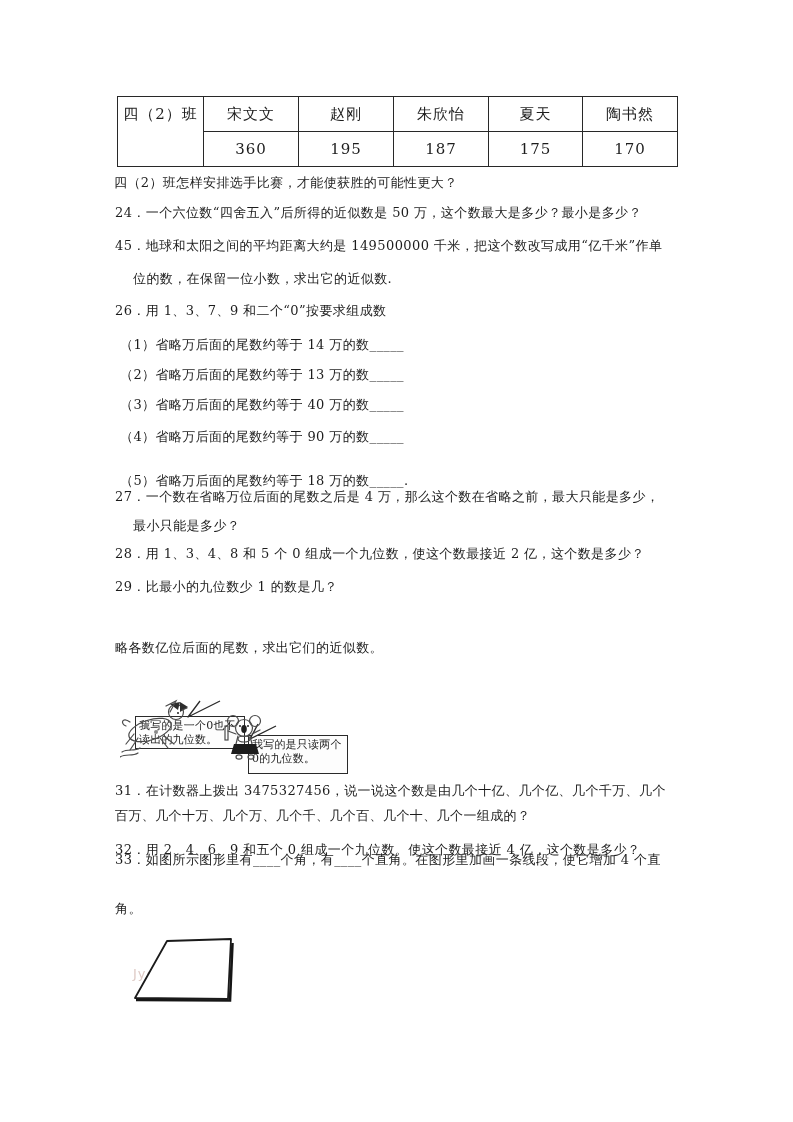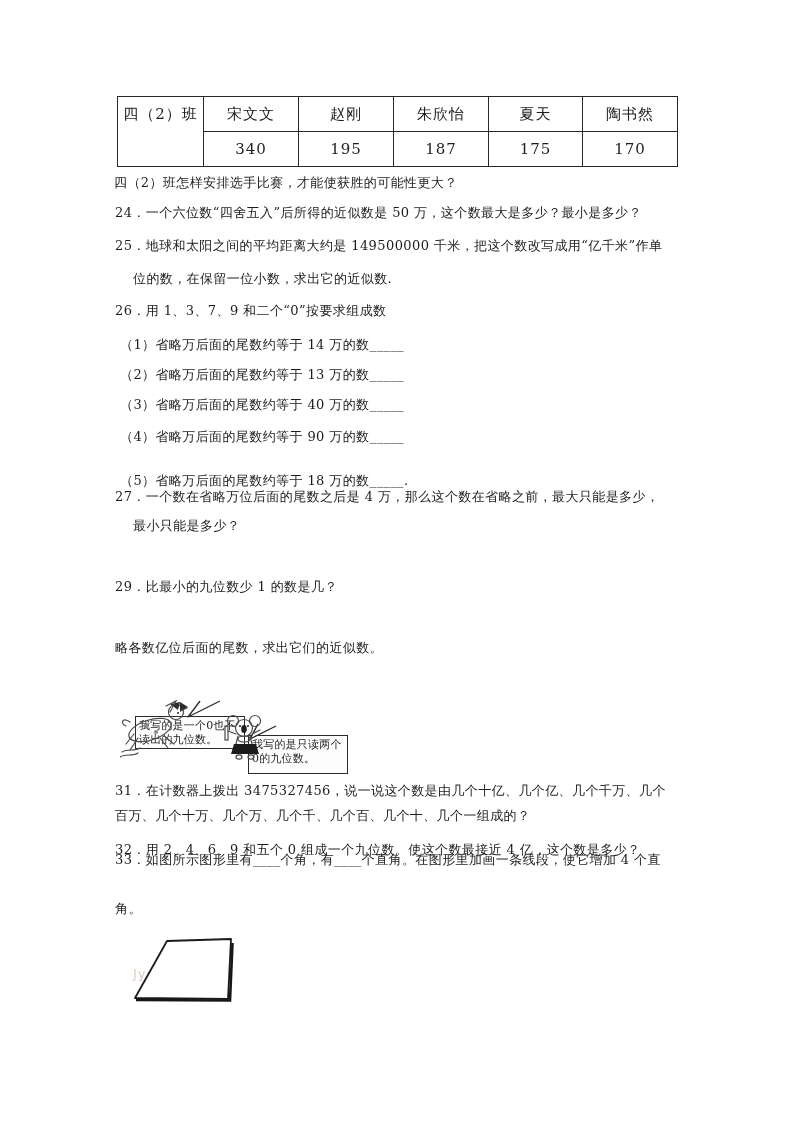--- a/index.html
+++ b/index.html
@@ -54,41 +54,42 @@
     <tbody>
         <tr>
       <td class="classcell" rowspan="2">四（2）班</td>
       <td>宋文文</td>
       <td>赵刚</td>
       <td>朱欣怡</td>
       <td>夏天</td>
       <td>陶书然</td>
     </tr>
     <tr>
-      <td>340</td>
+      <td>360</td>
       <td>195</td>
       <td>187</td>
       <td>175</td>
       <td>170</td>
     </tr>
   </tbody>
     </table>
 
   <div class="tline" style="top:172px;left:114px">四（2）班怎样安排选手比赛，才能使获胜的可能性更大？</div>
   <div class="tline" style="top:202px;left:115px">24．一个六位数“四舍五入”后所得的近似数是 50 万，这个数最大是多少？最小是多少？</div>
-  <div class="tline" style="top:235px;left:115px">25．地球和太阳之间的平均距离大约是 149500000 千米，把这个数改写成用“亿千米”作单</div>
+  <div class="tline" style="top:235px;left:115px">45．地球和太阳之间的平均距离大约是 149500000 千米，把这个数改写成用“亿千米”作单</div>
   <div class="tline" style="top:268px;left:133px">位的数，在保留一位小数，求出它的近似数.</div>
   <div class="tline" style="top:300px;left:115px">26．用 1、3、7、9 和二个“0”按要求组成数</div>
   <div class="tline" style="top:334px;left:120px">（1）省略万后面的尾数约等于 14 万的数_____</div>
   <div class="tline" style="top:364px;left:120px">（2）省略万后面的尾数约等于 13 万的数_____</div>
   <div class="tline" style="top:394px;left:120px">（3）省略万后面的尾数约等于 40 万的数_____</div>
   <div class="tline" style="top:426px;left:120px">（4）省略万后面的尾数约等于 90 万的数_____</div>
   <div class="tline" style="top:470px;left:120px">（5）省略万后面的尾数约等于 18 万的数_____.</div>
   <div class="tline" style="top:486px;left:115px">27．一个数在省略万位后面的尾数之后是 4 万，那么这个数在省略之前，最大只能是多少，</div>
   <div class="tline" style="top:515px;left:133px">最小只能是多少？</div>
+  <div class="tline" style="top:543px;left:115px">28．用 1、3、4、8 和 5 个 0 组成一个九位数，使这个数最接近 2 亿，这个数是多少？</div>
   <div class="tline" style="top:576px;left:115px">29．比最小的九位数少 1 的数是几？</div>
   <div class="tline" style="top:637px;left:115px">略各数亿位后面的尾数，求出它们的近似数。</div>
   <div class="tline" style="top:780px;left:115px">31．在计数器上拨出 3475327456，说一说这个数是由几个十亿、几个亿、几个千万、几个</div>
   <div class="tline" style="top:805px;left:115px">百万、几个十万、几个万、几个千、几个百、几个十、几个一组成的？</div>
   <div class="tline" style="top:839px;left:115px">32．用 2、4、6、9 和五个 0 组成一个九位数。使这个数最接近 4 亿，这个数是多少？</div>
   <div class="tline" style="top:849px;left:115px">33．如图所示图形里有____个角，有____个直角。在图形里加画一条线段，使它增加 4 个直</div>
   <div class="tline" style="top:898px;left:115px">角。</div>
 
   <div class="bubble" style="left:135px;top:671px;width:110px;height:33px">我写的是一个0也不
 读出的九位数。</div>

